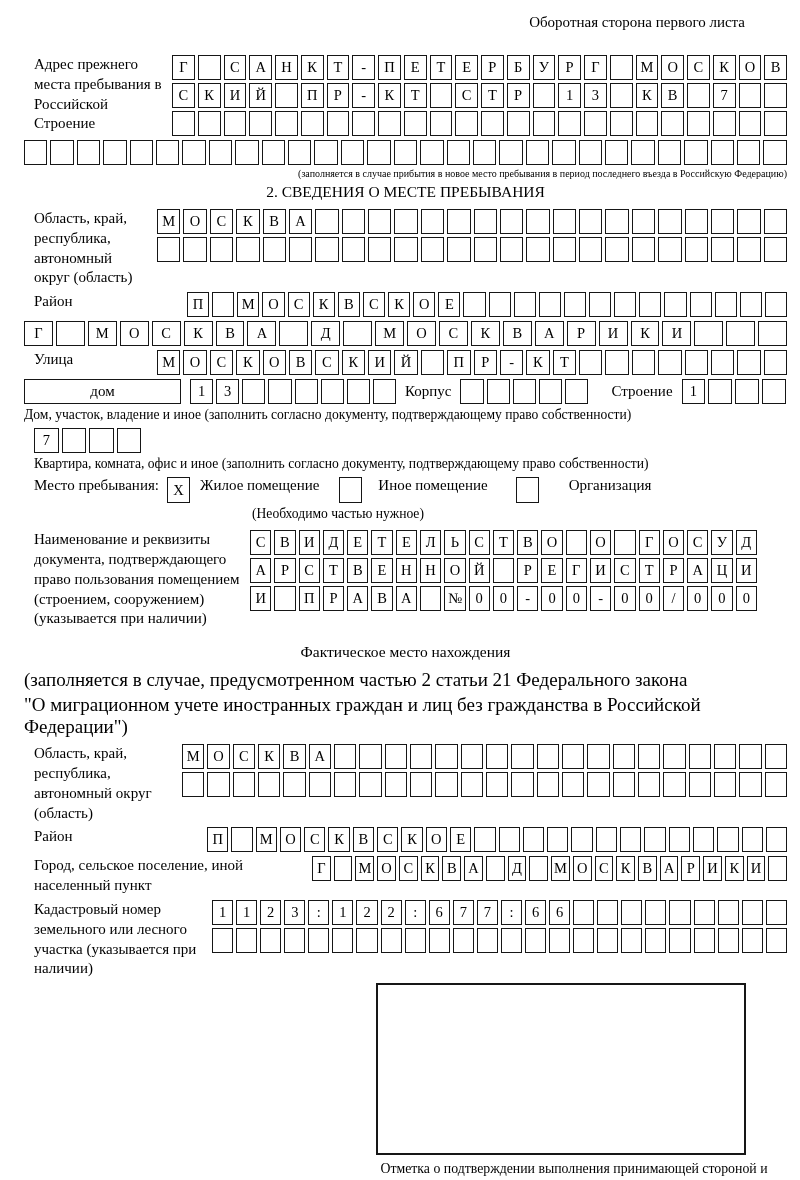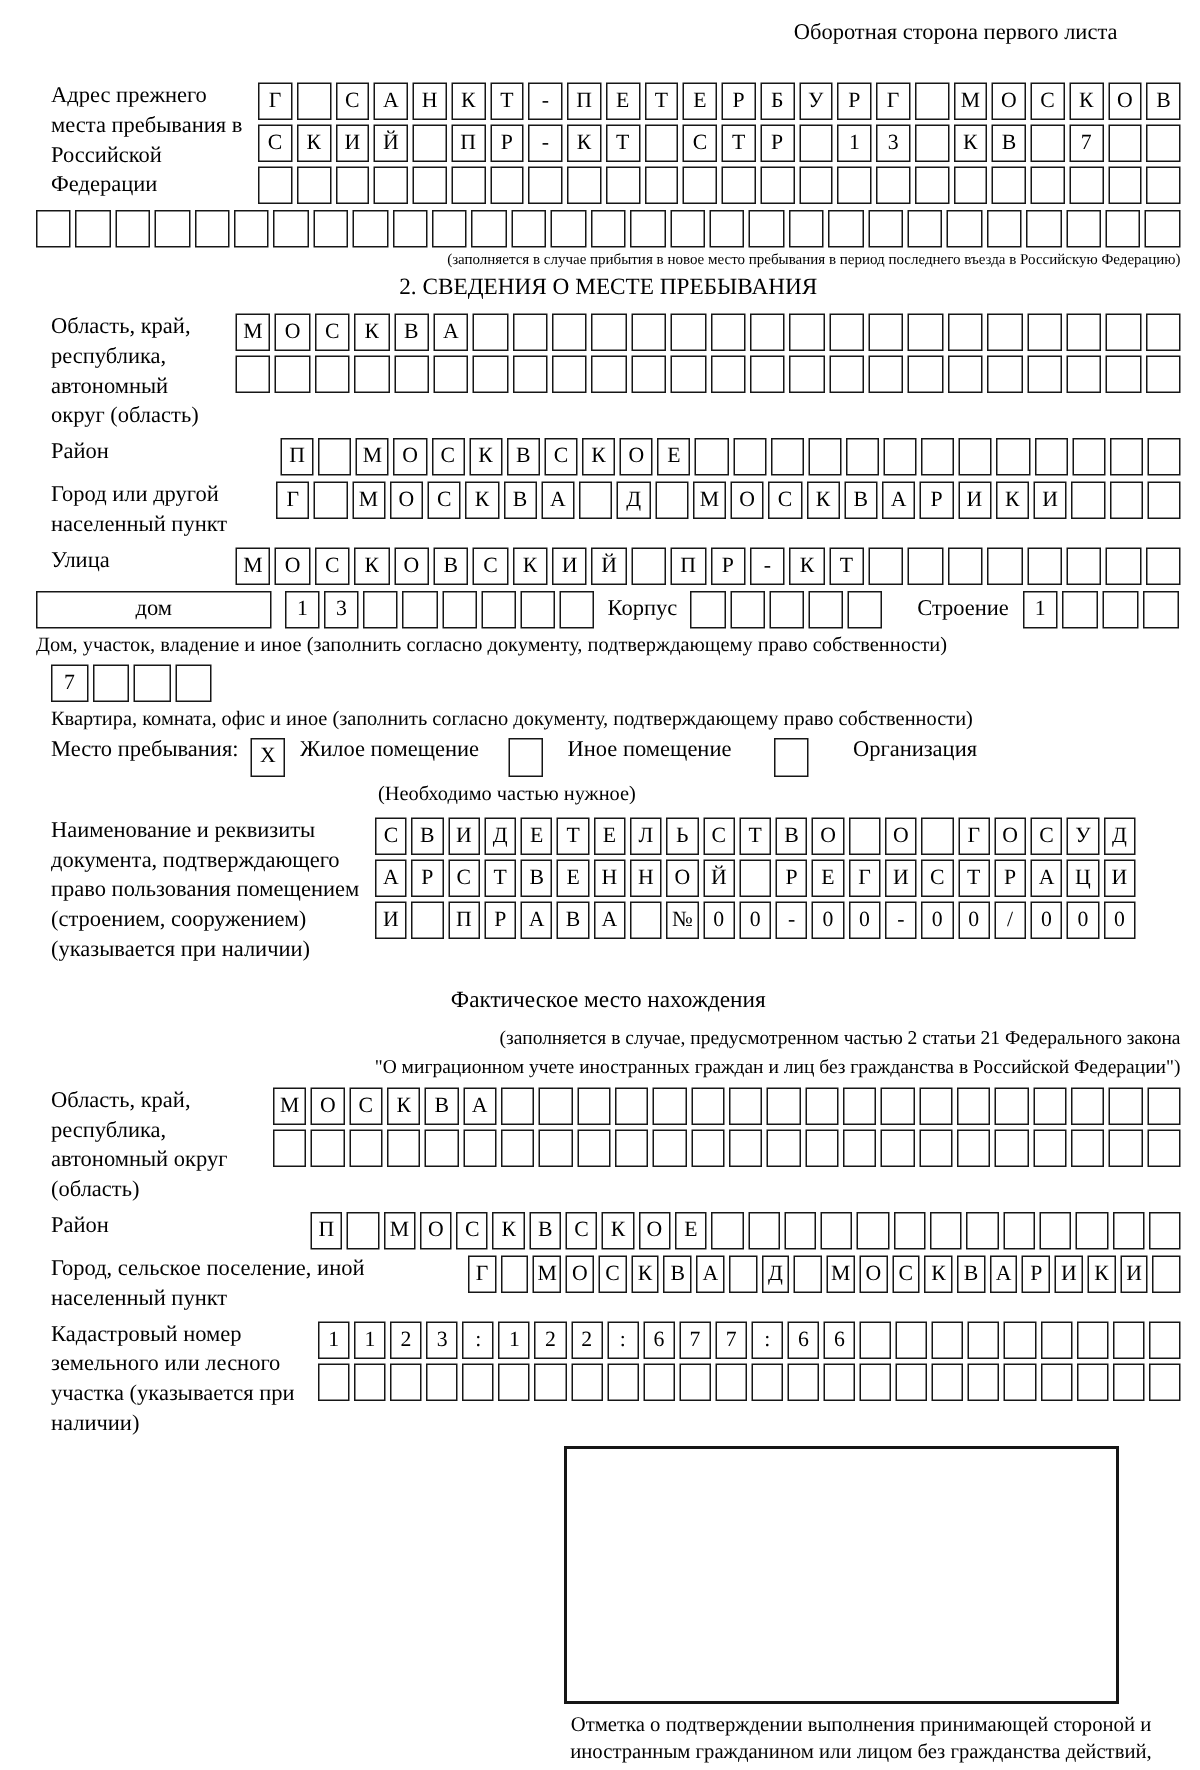--- a/index.html
+++ b/index.html
@@ -18,33 +18,33 @@
   .fullrow{margin-bottom:2px}
   .note{font-size:10px;text-align:right;margin:3px 0 4px}
   .sect-title{font-weight:normal;text-align:center;font-size:15.5px;margin:4px 0 8px}
   .widebox{border:1.6px solid #161616;height:25px;display:flex;align-items:center;justify-content:center;font-size:15px;flex-shrink:0}
   .caption{font-size:13.6px;margin:3px 0 5px;padding-left:10px}
   .inline-label{font-size:15px;line-height:25px;white-space:nowrap}
   .hrow{display:flex;gap:9px;margin-bottom:3px}
   .checkline{display:flex;align-items:flex-start;font-size:15px;margin-top:5px;padding-left:10px}
   .cbox{width:23px;height:26px;border:1.6px solid #161616;display:flex;align-items:center;justify-content:center;font-size:14.5px;flex-shrink:0}
   .subnote{font-size:13.6px;margin:3px 0 8px 228px}
-  .centered-note{font-size:13px;text-align:right;margin-bottom:3px}
+  .centered-note{font-size:19px;text-align:left;margin-bottom:3px}
   .stamp-box{width:370px;height:172px;border:2px solid #161616;margin-left:352px;margin-top:2px}
   .stamp-caption{width:420px;margin-left:340px;text-align:center;font-size:13.8px;line-height:1.3;margin-top:5px}
   .doc-rows{margin-right:30px}
   .mt{margin-top:14px}
 </style>
 </head>
 <body>
 
 <div class="hdr">Оборотная сторона первого листа</div>
 
 <div class="field">
-  <div class="flabel" style="width:148px">Адрес прежнего места пребывания в Российской Федерации</div>
+  <div class="flabel" style="width:148px">Адрес прежнего места пребывания в Российской Строение</div>
   <div class="rows">
     <div class="cellrow">
         <div class="cell">Г</div>
         <div class="cell"></div>
         <div class="cell">С</div>
         <div class="cell">А</div>
         <div class="cell">Н</div>
         <div class="cell">К</div>
         <div class="cell">Т</div>
         <div class="cell">-</div>
@@ -238,21 +238,20 @@
         <div class="cell"></div>
         <div class="cell"></div>
         <div class="cell"></div>
         <div class="cell"></div>
         <div class="cell"></div>
       </div>
   </div>
 </div>
 
 <div class="field">
-  <div class="flabel" style="width:160px">Город или другой населенный пункт</div>
   <div class="rows">
     <div class="cellrow">
         <div class="cell">Г</div>
         <div class="cell"></div>
         <div class="cell">М</div>
         <div class="cell">О</div>
         <div class="cell">С</div>
         <div class="cell">К</div>
         <div class="cell">В</div>
         <div class="cell">А</div>

